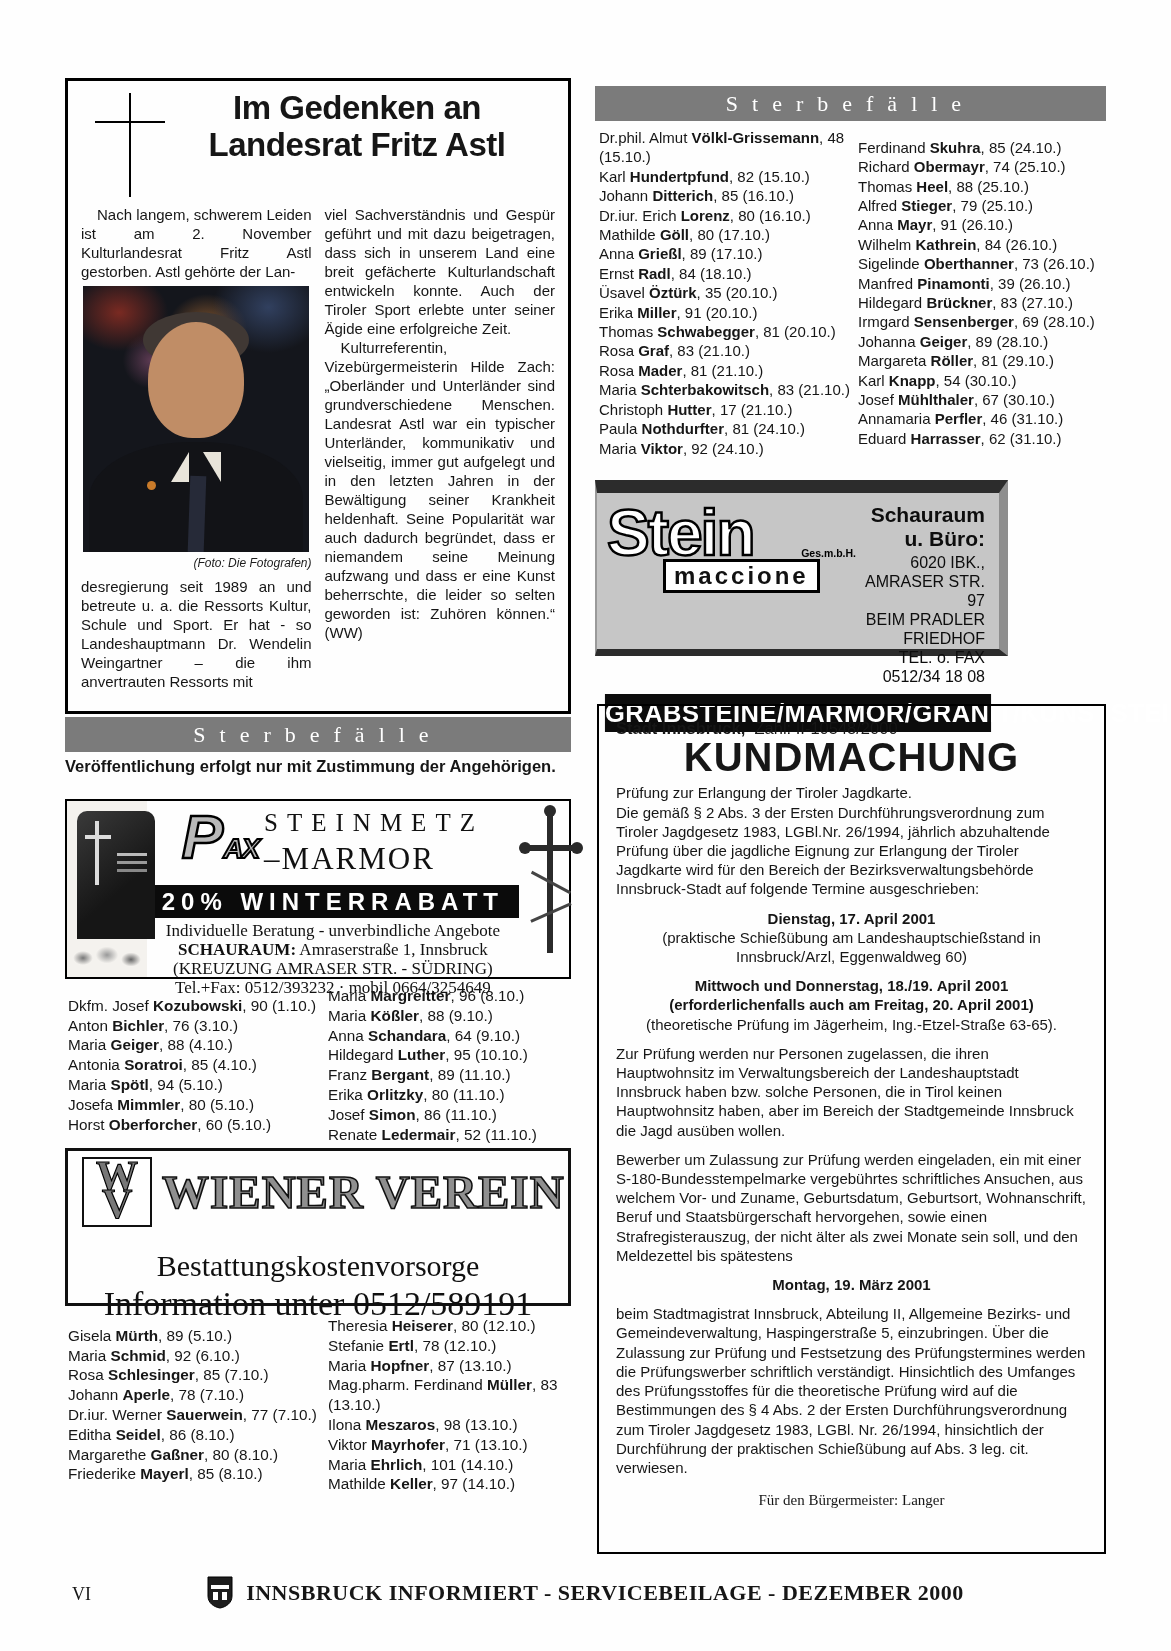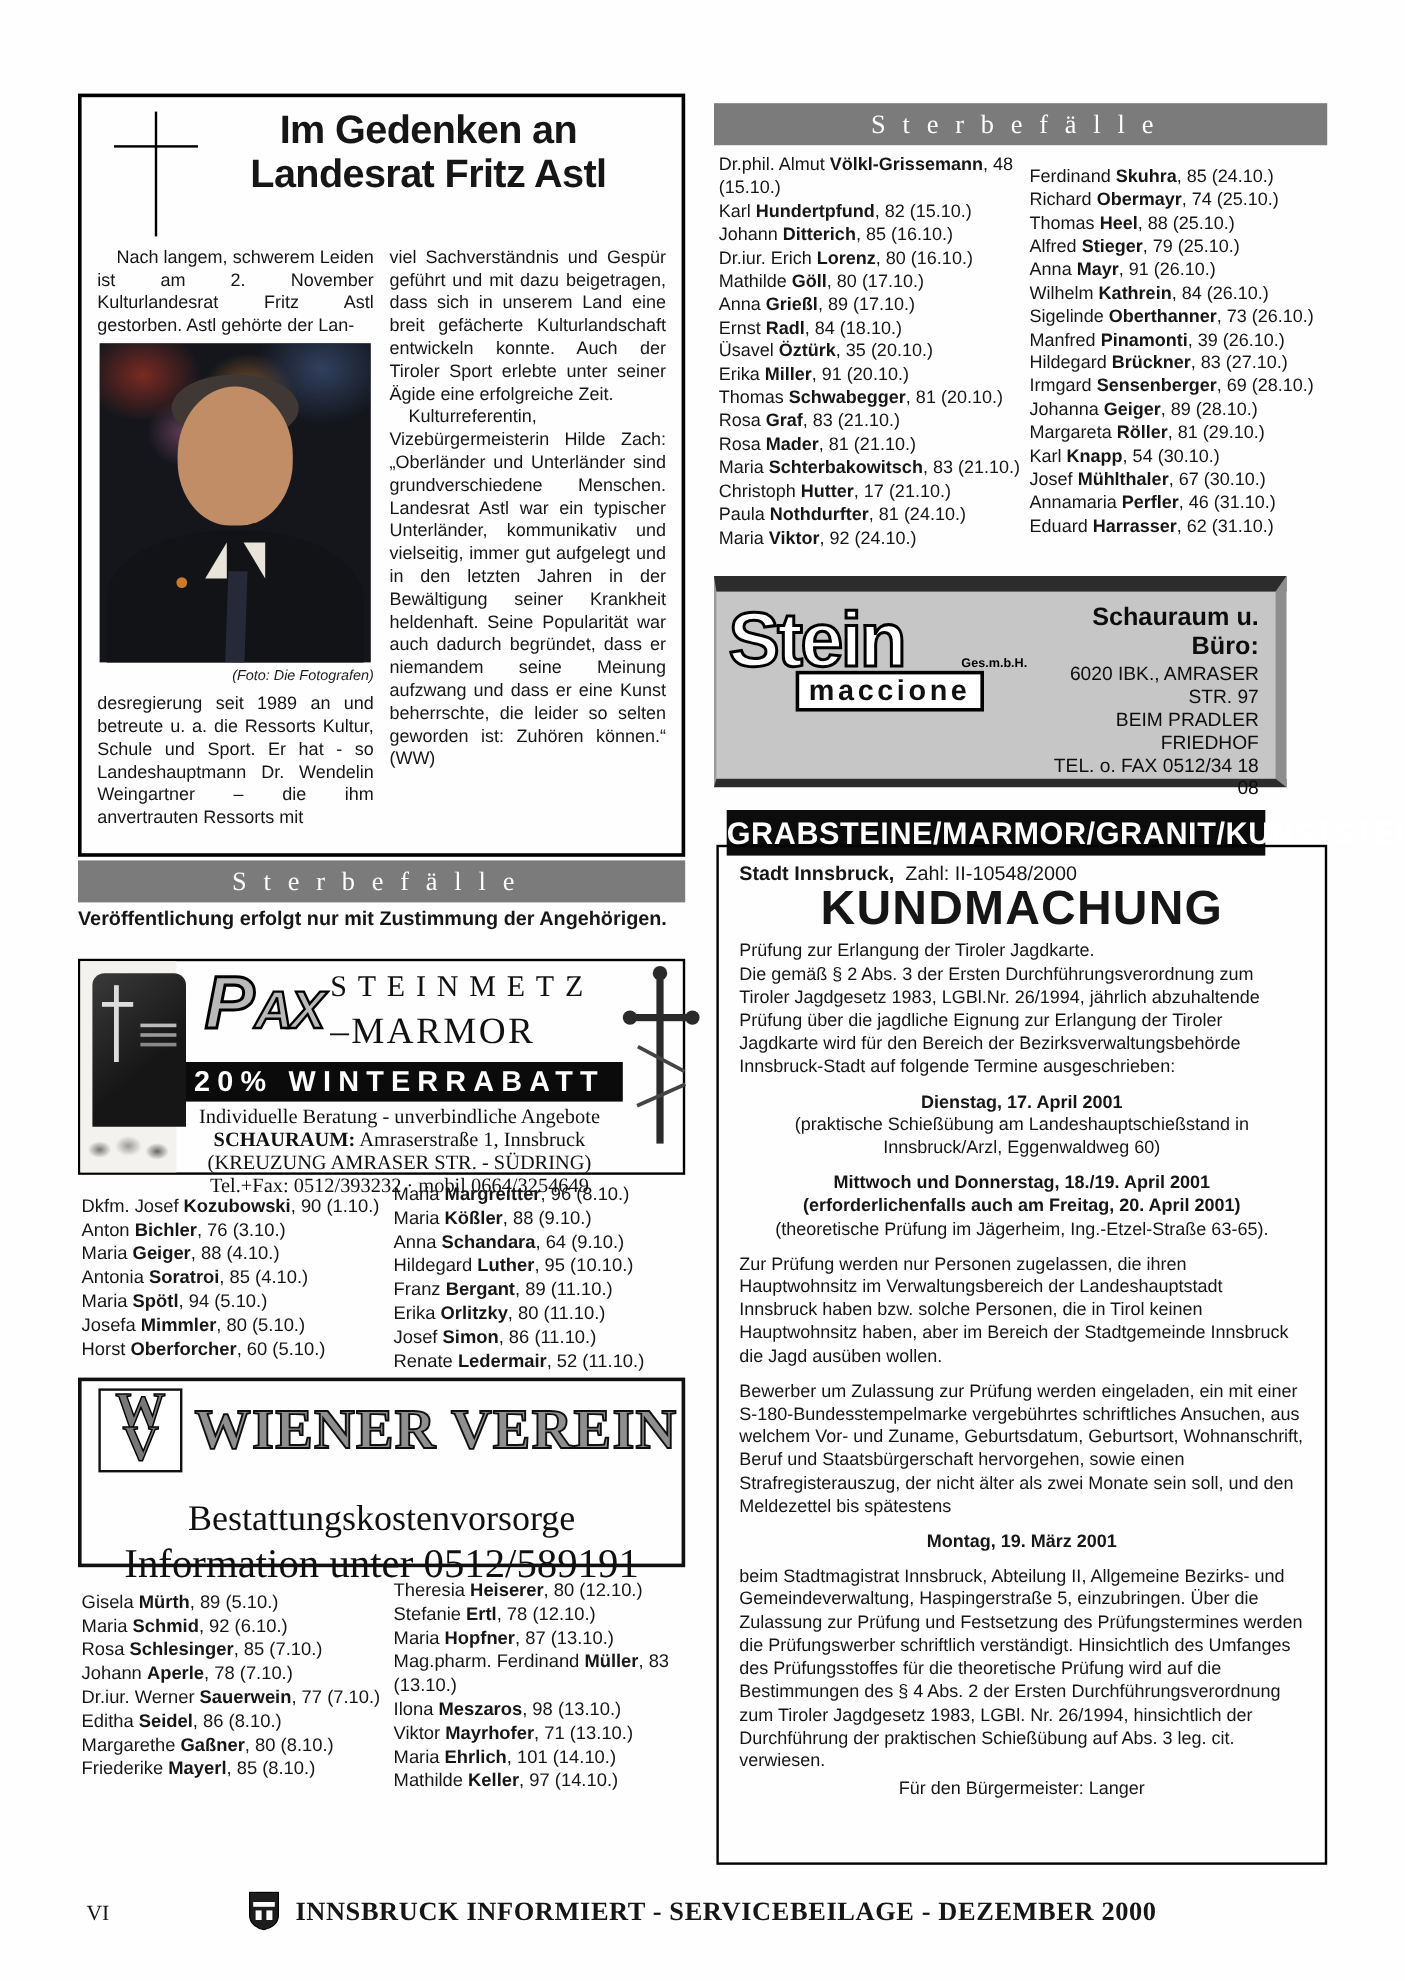--- a/index.html
+++ b/index.html
@@ -49,21 +49,21 @@
   .deaths-right .c1{width:259px;}
   .deaths-right .c2{width:250px;}
   .names-left{left:68px;width:508px;}
   .names-left .c1{width:260px;}
   .names-left .c2{width:248px;}
   .names-left .entry{font-size:15.3px;line-height:19.8px;}
   .names1{top:986px;}
   .names2{top:1316px;}
 
   
-  .stein-ad{position:absolute;left:595px;top:480px;width:477px;height:176px;box-sizing:border-box;
+  .stein-ad{position:absolute;left:595px;top:480px;width:413px;height:176px;box-sizing:border-box;
             background:#c6c6c6;border-top:13px solid #2c2c2c;border-right:9px solid #8e8e8e;border-bottom:7px solid #2c2c2c;border-left:2px solid #9a9a9a;}
   .stein-row{display:flex;padding:10px 6px 0 10px;}
   .stein-logo{position:relative;width:255px;height:86px;}
   .stein-word{font-weight:900;font-size:64px;line-height:60px;letter-spacing:-2px;color:#fff;
               -webkit-text-stroke:2.5px #000;text-shadow:0 0 1px #000;}
   .stein-ges{position:absolute;right:6px;top:44px;font-size:10.5px;font-weight:700;color:#000;}
   .stein-box{position:absolute;left:56px;top:56px;background:#fff;border:3px solid #000;
              font-weight:900;font-size:24px;letter-spacing:3px;padding:0 8px;line-height:28px;color:#111;}
   .stein-addr{flex:1;text-align:right;padding-right:8px;color:#0d0d0d;}
   .stein-addr .t{font-weight:800;font-size:21px;margin-bottom:2px;}
@@ -74,21 +74,21 @@
   
   .kund{position:absolute;left:597px;top:704px;width:509px;height:850px;border:2px solid #000;
         box-sizing:border-box;padding:13px 17px;font-size:15px;line-height:19.2px;}
   .kund p{margin:0 0 0 0;text-align:left;}
   .kund .gap{margin-top:10px;}
   .kund-head{font-size:16.5px;margin-bottom:4px;}
   .kund-head b{font-weight:800;}
   .kund-title{text-align:center;font-weight:900;font-size:40px;letter-spacing:1px;margin:10px 0 16px;}
   .kc{text-align:center !important;}
   .kb{font-weight:700;}
-  .kund .sig{margin-top:4px;text-align:center;}
+  .kund .sig{margin-top:14px;text-align:center;font-family:Liberation Serif, serif;}
 
   
   .consent{position:absolute;left:65px;top:757px;width:506px;font-weight:800;font-size:16.5px;}
 
   
   .pax{position:absolute;left:65px;top:799px;width:506px;height:180px;border:2px solid #000;
        box-sizing:border-box;display:flex;font-family:"Liberation Serif",serif;}
   .pax-stone-wrap{width:102px;position:relative;background:#f4f2ee;}
   .pax-stone{position:absolute;left:10px;top:10px;width:78px;height:128px;border-radius:10px 10px 0 0;
              background:linear-gradient(140deg,#3a3a3a,#161616 60%);}
@@ -96,21 +96,21 @@
   .pax-stone .ch{position:absolute;left:8px;top:24px;width:26px;height:4px;background:#ddd;}
   .pax-stone .tx{position:absolute;left:38px;top:40px;width:32px;height:3px;background:#bbb;box-shadow:0 8px 0 #999,0 16px 0 #888;}
   .pax-ground{position:absolute;left:0;bottom:4px;width:100%;height:30px;
               background:radial-gradient(14px 10px at 20% 50%,#777,transparent 70%),
                          radial-gradient(16px 12px at 50% 40%,#999,transparent 70%),
                          radial-gradient(14px 10px at 80% 55%,#666,transparent 70%);}
   .pax-center{flex:1;text-align:center;padding-top:6px;}
   .pax-toprow{display:flex;justify-content:center;align-items:flex-start;gap:6px;}
   .pax-logo{font-style:italic;font-weight:900;font-family:"Liberation Sans",sans-serif;line-height:60px;}
   .pax-p{font-size:62px;color:#b9b9b9;-webkit-text-stroke:2.5px #000;}
-  .pax-ax{font-size:44px;color:#b9b9b9;-webkit-text-stroke:2px #000;letter-spacing:-2px;text-align:right;}
+  .pax-ax{font-size:28px;color:#b9b9b9;-webkit-text-stroke:2px #000;letter-spacing:-2px;text-align:right;}
   .pax-stack{text-align:left;padding-top:2px;}
   .pax-steinmetz{font-size:25px;letter-spacing:9px;color:#111;}
   .pax-marmor{font-size:31px;letter-spacing:2px;color:#111;margin-top:4px;}
   .pax-banner{margin:2px auto 3px;width:372px;background:#0b0b0b;color:#fff;
               font-family:"Liberation Sans",sans-serif;font-weight:900;font-size:24px;
               line-height:33px;letter-spacing:6px;}
   .pax-l{font-size:17px;line-height:19px;color:#111;}
   .pax-l b{font-weight:700;}
   .pax-crossdec{width:64px;position:relative;}
   .pax-crossdec .v{position:absolute;left:28px;top:12px;width:6px;height:140px;background:#2a2a2a;}

